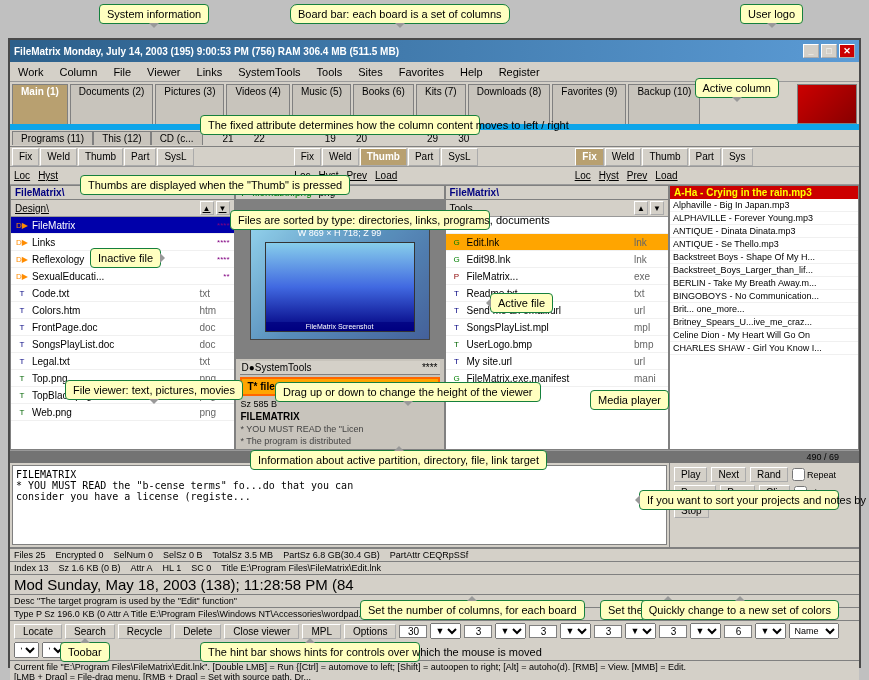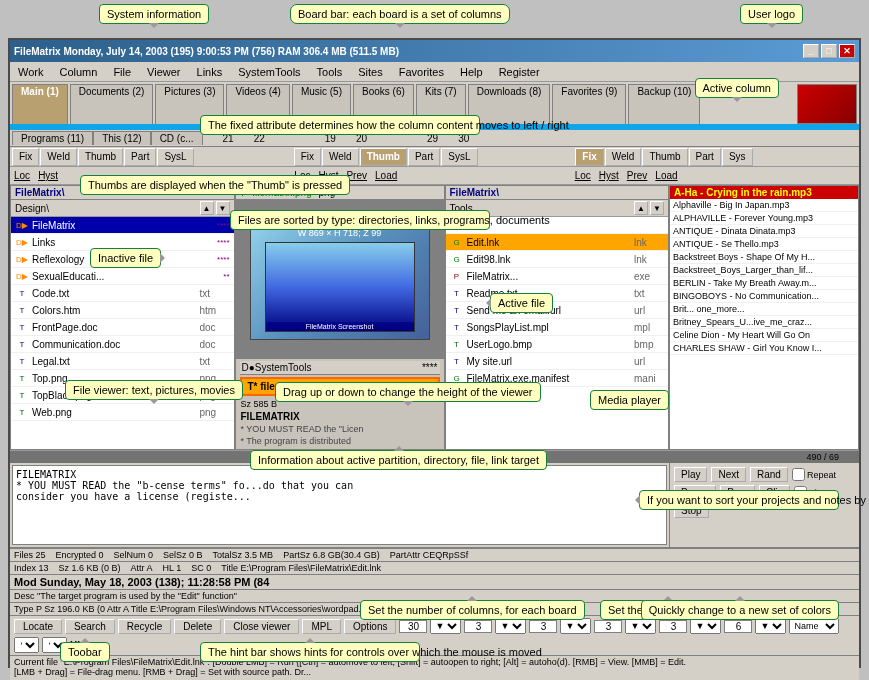--- a/index.html
+++ b/index.html
@@ -428,21 +428,21 @@
       <span style="cursor:pointer; text-decoration:underline;">Hyst</span>
       <span style="cursor:pointer; text-decoration:underline;">Prev</span>
       <span style="cursor:pointer; text-decoration:underline;">Load</span>
     </div>
   </div>
 
   <div style="display:flex; height:265px; overflow:hidden;">
 
     <div class="file-panel" style="width:200px; min-width:200px;">
       <div class="panel-path">FileMatrix\</div>
-      <div style="display:flex; align-items:center; background:#d4d0c8; border-bottom:1px solid #999; padding:1px 4px; font-size:10px;">
+      <div style="display:flex; align-items:center; background:#d4d0c8; border-bottom:1px solid #999; padding:1px 4px; font-size:10px;text-decoration:underline;">
         <span>Design\</span>
         <div style="margin-left:auto; display:flex; gap:2px;">
           <div class="scroll-btn">▲</div>
           <div class="scroll-btn">▼</div>
         </div>
       </div>
       <div class="file-list">
         <div class="file-item selected">
           <span class="file-icon fi-dir">D▶</span>
           <span class="file-name">FileMatrix</span>
@@ -473,21 +473,21 @@
           <span class="file-name">Colors.htm</span>
           <span class="file-ext">htm</span>
         </div>
         <div class="file-item">
           <span class="file-icon fi-txt">T</span>
           <span class="file-name">FrontPage.doc</span>
           <span class="file-ext">doc</span>
         </div>
         <div class="file-item">
           <span class="file-icon fi-txt">T</span>
-          <span class="file-name">Communication.doc</span>
+          <span class="file-name">SongsPlayList.doc</span>
           <span class="file-ext">doc</span>
         </div>
         <div class="file-item">
           <span class="file-icon fi-txt">T</span>
           <span class="file-name">Legal.txt</span>
           <span class="file-ext">txt</span>
         </div>
         <div class="file-item">
           <span class="file-icon fi-img">T</span>
           <span class="file-name">Top.png</span>
@@ -655,21 +655,21 @@
     <span>PartAttr CEQRpSSf</span>
   </div>
   <div class="status-bar" style="font-size:9px;">
     <span>Index 13</span>
     <span>Sz 1.6 KB (0 B)</span>
     <span>Attr A</span>
     <span>HL 1</span>
     <span>SC 0</span>
     <span>Title E:\Program Files\FileMatrix\Edit.lnk</span>
   </div>
-  <div class="status-bar" style="font-size:11px;font-weight:bold;">
+  <div class="status-bar" style="font-size:15px;">
     <span>Mod Sunday, May 18, 2003 (138); 11:28:58 PM (84</span>
   </div>
   <div class="status-bar" style="font-size:9px;">
     <span>Desc "The target program is used by the "Edit" function"</span>
   </div>
   <div class="status-bar" style="font-size:9px;">
     <span>Type P   Sz 196.0 KB (0   Attr A   Title E:\Program Files\Windows NT\Accessories\wordpad.ex   Mod Thursday, August</span>
   </div>
 
   <div class="bottom-toolbar">

